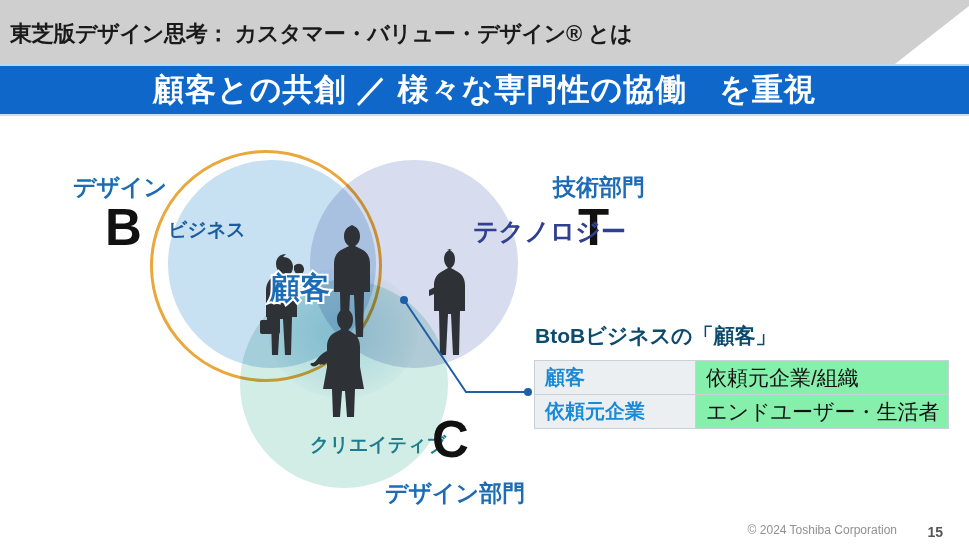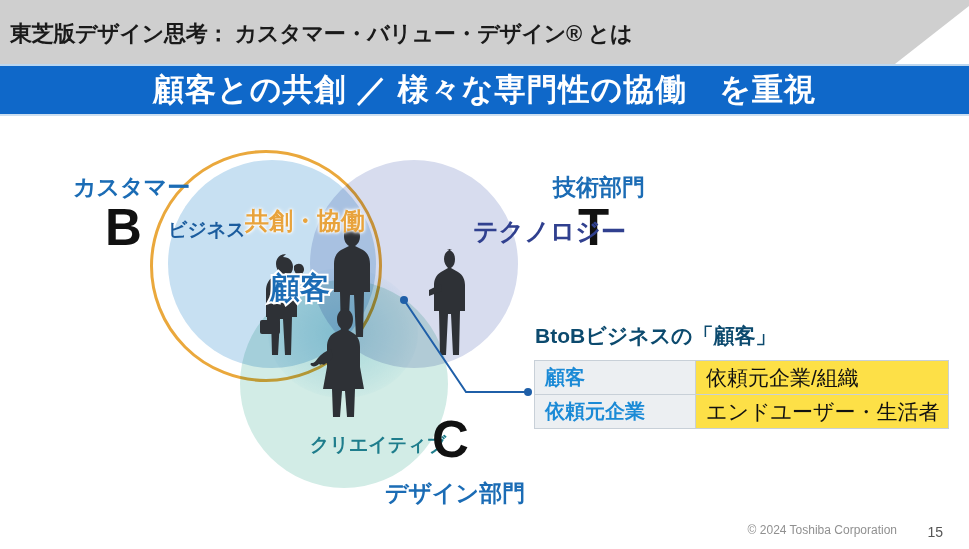--- a/index.html
+++ b/index.html
@@ -191,40 +191,41 @@
     white-space: nowrap;
   }
   #customer-table td.key-cell {
     width: 140px;
     background: #eceff2;
     color: #1b8ad6;
     font-weight: bold;
     font-size: 20px;
   }
   #customer-table td.val-cell {
-    background: #fde047;
+    background: #86efac;
     color: #111111;
     font-size: 21px;
     margin-left: 35px;
   }
 
   
   #footer-copyright {
     position: absolute;
     right: 72px; bottom: 12px;
     font-size: 12px;
     color: #909090;
     white-space: nowrap;
     text-align: right;
   }
   #footer-page-number {
     position: absolute;
     right: 26px; bottom: 9px;
     font-size: 14px;
     color: #555555;
+    font-weight: bold;
   }
 </style>
 </head>
 <body>
 
 <div id="header-band"></div>
 <div id="header-title">東芝版デザイン思考： カスタマー・バリュー・デザイン® とは</div>
 
 <div id="title-bar"></div>
 <div id="slide-title">顧客との共創 ／ 様々な専門性の協働　を重視</div>
@@ -251,25 +252,24 @@
   <svg class="figure" id="figure-man-right" width="50" height="112" viewBox="0 0 50 112">
     <path d="M28 3 c-6 0 -10 4 -10 10 c0 4 2 7 4 9 l-7 4 c-5 3 -7 8 -7 13 l0 26 l5 0 l1 44 l6 0 l2 -41 l3 0 l2 41 l6 0 l1 -44 l5 0 l0 -26 c0 -5 -2 -10 -7 -13 l-7 -4 c3 -2 4 -5 4 -9 c0 -6 -4 -10 -10 -10 z" fill="#2e3136"></path>
     <path d="M15 38 l-12 6 l0 6 l13 -5 z" fill="#2e3136"></path>
   </svg>
 
   <svg class="figure" id="figure-woman" width="62" height="112" viewBox="0 0 62 112">
     <path d="M38 3 c-7 0 -11 5 -11 11 c0 5 2 8 5 10 l-8 4 c-5 3 -7 8 -7 14 l0 20 l-4 22 l9 0 l1 28 l7 0 l2 -26 l3 0 l2 26 l7 0 l1 -28 l9 0 l-4 -22 l0 -20 c0 -6 -2 -11 -7 -14 l-5 -3 c3 -2 5 -5 5 -11 c0 -6 -4 -11 -11 -11 z" fill="#2e3136"></path>
     <path d="M21 44 c-5 2 -10 5 -13 9 c-2 3 -4 5 -6 5 c-2 0 -2 2 0 3 c2 1 5 0 7 -2 c1 1 2 1 3 0 c1 1 3 1 4 -1 c1 1 2 0 3 -1 l4 -5 z" fill="#2e3136"></path>
   </svg>
 
-  <span class="inner-label" id="label-cocreation" style="left:95px; top:55px;">共創・協働</span>
   <span class="inner-label" id="label-customer" style="left:120px; top:118px;">顧客</span>
 </div>
 
-<span class="dept-label" id="label-business-dept">カスタマー</span>
+<span class="dept-label" id="label-business-dept">デザイン</span>
 <span class="dept-letter" id="letter-b">B</span>
 <span class="inner-label" id="label-business">ビジネス</span>
 
 <span class="dept-label" id="label-technology-dept">技術部門</span>
 <span class="dept-letter" id="letter-t">T</span>
 <span class="inner-label" id="label-technology">テクノロジー</span>
 
 <span class="inner-label" id="label-creative">クリエイティブ</span>
 <span class="dept-letter" id="letter-c">C</span>
 <span class="dept-label" id="label-design-dept">デザイン部門</span>

